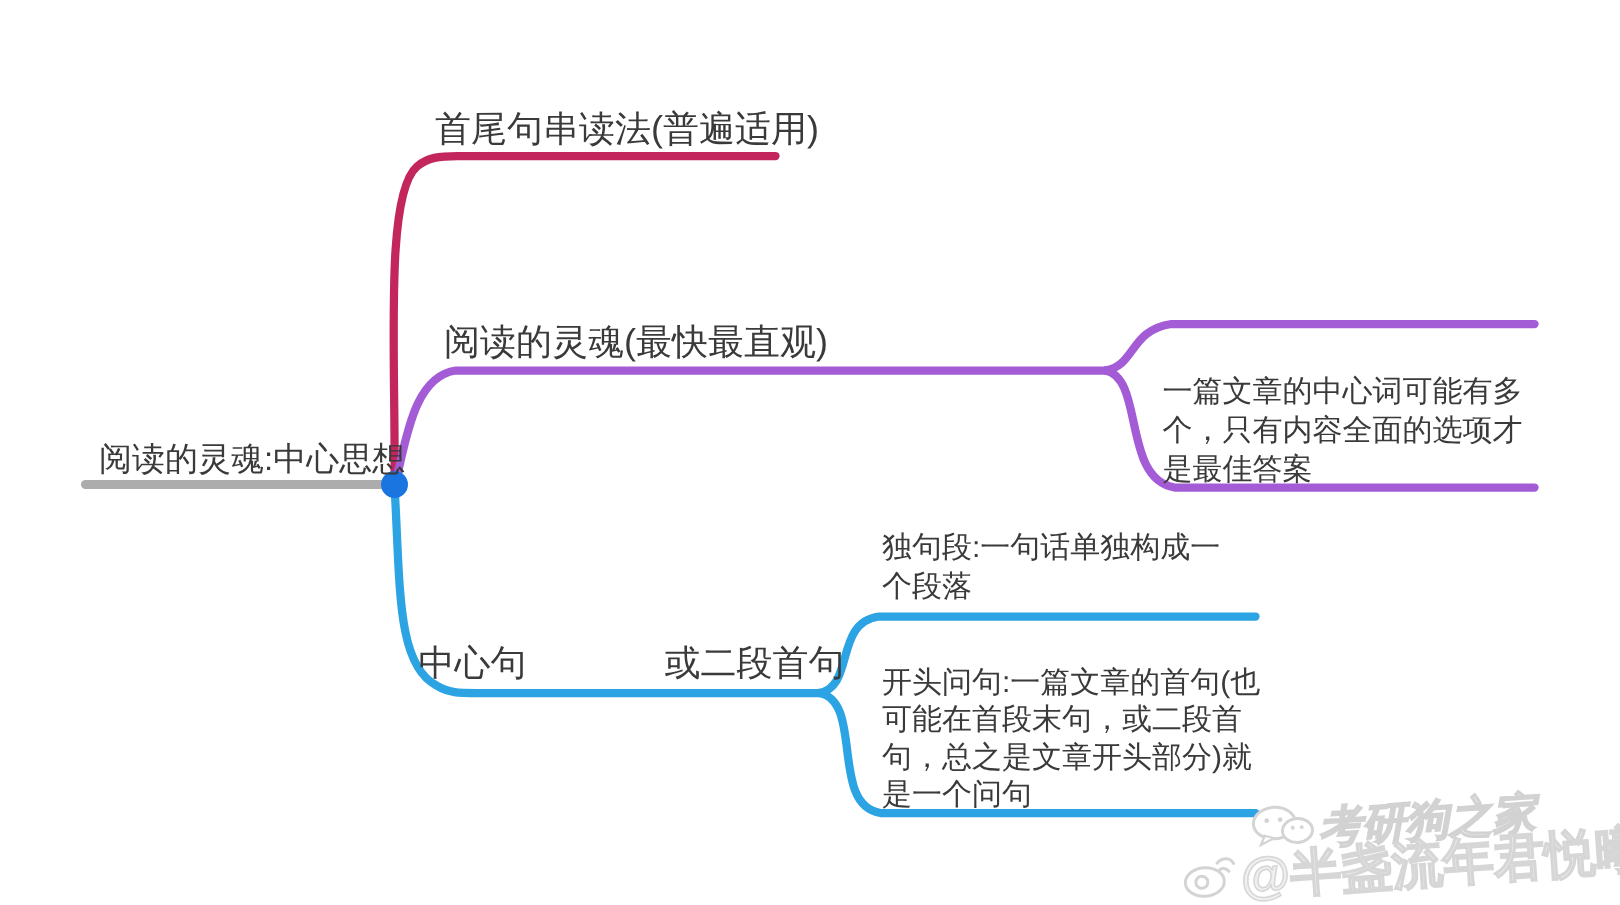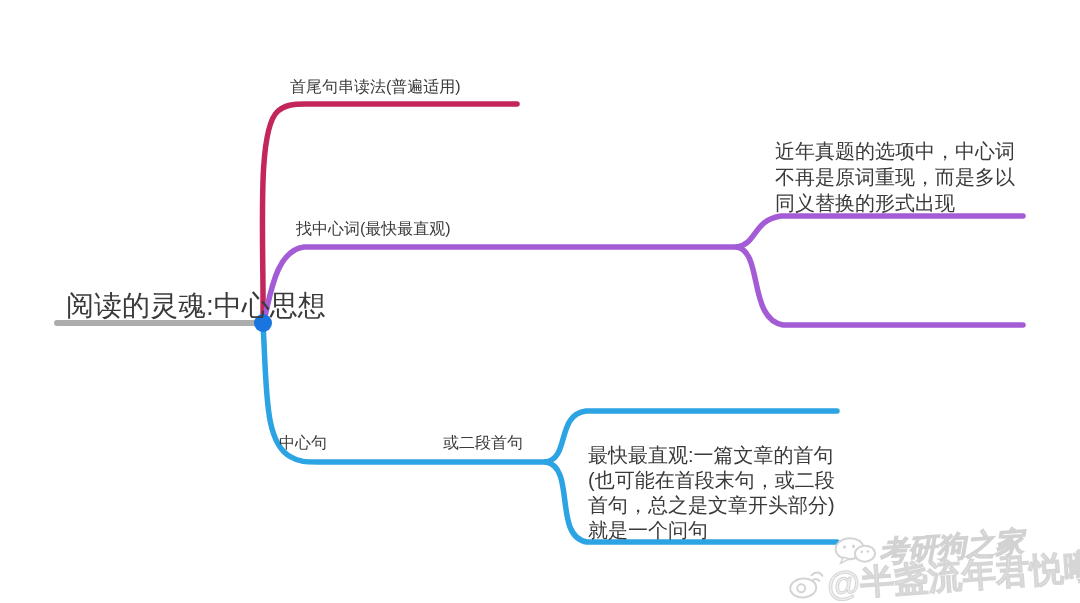--- a/index.html
+++ b/index.html
@@ -8,33 +8,33 @@
     width: 1080px;
     height: 603px;
     background: #ffffff;
     overflow: hidden;
     font-family: "Liberation Sans", "DejaVu Sans", sans-serif;
     color: #3a3a3a;
   }
   svg.links { position: absolute; left: 0; top: 0; }
   .label {
     position: absolute;
-    font-size: 16px;
+    font-size: 24px;
     line-height: 26px;
     white-space: nowrap;
     color: #3a3a3a;
   }
   .leaf {
     position: absolute;
     font-size: 20px;
     line-height: 26px;
     color: #3a3a3a;
     white-space: normal;
   }
-  .root-label { font-size: 28px; }
+  .root-label { font-size: 22px; }
   .watermark {
     position: absolute;
     right: 8px;
     bottom: 2px;
     width: 280px;
     height: 70px;
     transform: rotate(-4deg);
     pointer-events: none;
   }
   .wm-line1 {
@@ -81,26 +81,27 @@
     <path d="M546,462 C570,458 556,415 586,411 L837,411" fill="none" stroke-width="5.5" stroke-linecap="round" stroke-linejoin="round" stroke="#2ca3e3"></path>
     <path d="M546,462 C576,467 553,537 587,542 L837,542" fill="none" stroke-width="5.5" stroke-linecap="round" stroke-linejoin="round" stroke="#2ca3e3"></path>
 
     <circle cx="263" cy="323" r="9" fill="#1a75e0"></circle>
   </svg>
 
   <div class="label root-label" style="left:66px; top:293px;">阅读的灵魂:中心思想</div>
 
   <div class="label" style="left:290px; top:74px;">首尾句串读法(普遍适用)</div>
 
-  <div class="label" style="left:296px; top:216px;">找中心词(最快最直观)</div>
-  <div class="leaf" style="left:775px; top:138px; width:250px;">近年真题的选项中，中心词不再是原词重现，而是多以同义替换的形式出现</div>
+  <div class="label" style="left:296px; top:216px;">阅读的灵魂(最快最直观)</div>
+  <div class="leaf" style="left:775px; top:248px; width:250px;">一篇文章的中心词可能有多个，只有内容全面的选项才是最佳答案</div>
 
   <div class="label" style="left:279px; top:430px;">中心句</div>
   <div class="label" style="left:443px; top:430px;">或二段首句</div>
-  <div class="leaf" style="left:588px; top:443px; width:255px; line-height:25px;">最快最直观:一篇文章的首句(也可能在首段末句，或二段首句，总之是文章开头部分)就是一个问句</div>
+  <div class="leaf" style="left:588px; top:352px; width:245px;">独句段:一句话单独构成一个段落</div>
+  <div class="leaf" style="left:588px; top:443px; width:255px; line-height:25px;">开头问句:一篇文章的首句(也可能在首段末句，或二段首句，总之是文章开头部分)就是一个问句</div>
 
   <div class="watermark">
     <svg class="wm-icon wm-wechat" width="44" height="30" viewBox="0 0 44 30">
       <ellipse cx="17" cy="12" rx="14" ry="10.5" fill="#ffffff" stroke="#d4d4d4" stroke-width="2"></ellipse>
       <path d="M10,20 L7,26 L16,22 Z" fill="#ffffff" stroke="#d4d4d4" stroke-width="1.5"></path>
       <circle cx="12" cy="10" r="1.6" fill="#d4d4d4"></circle>
       <circle cx="21" cy="10" r="1.6" fill="#d4d4d4"></circle>
       <ellipse cx="32" cy="18" rx="10" ry="8" fill="#ffffff" stroke="#d4d4d4" stroke-width="2"></ellipse>
       <circle cx="29" cy="16" r="1.3" fill="#d4d4d4"></circle>
       <circle cx="35" cy="16" r="1.3" fill="#d4d4d4"></circle>

